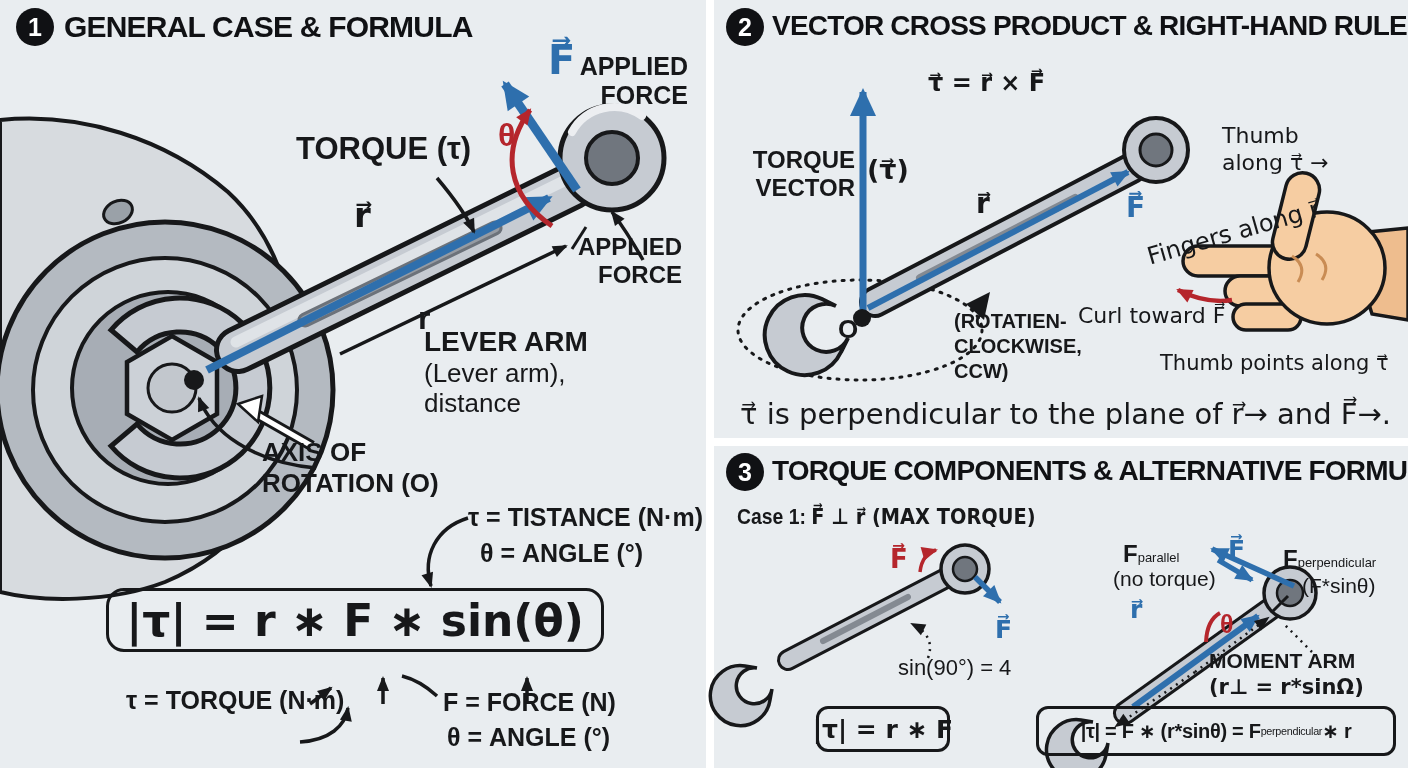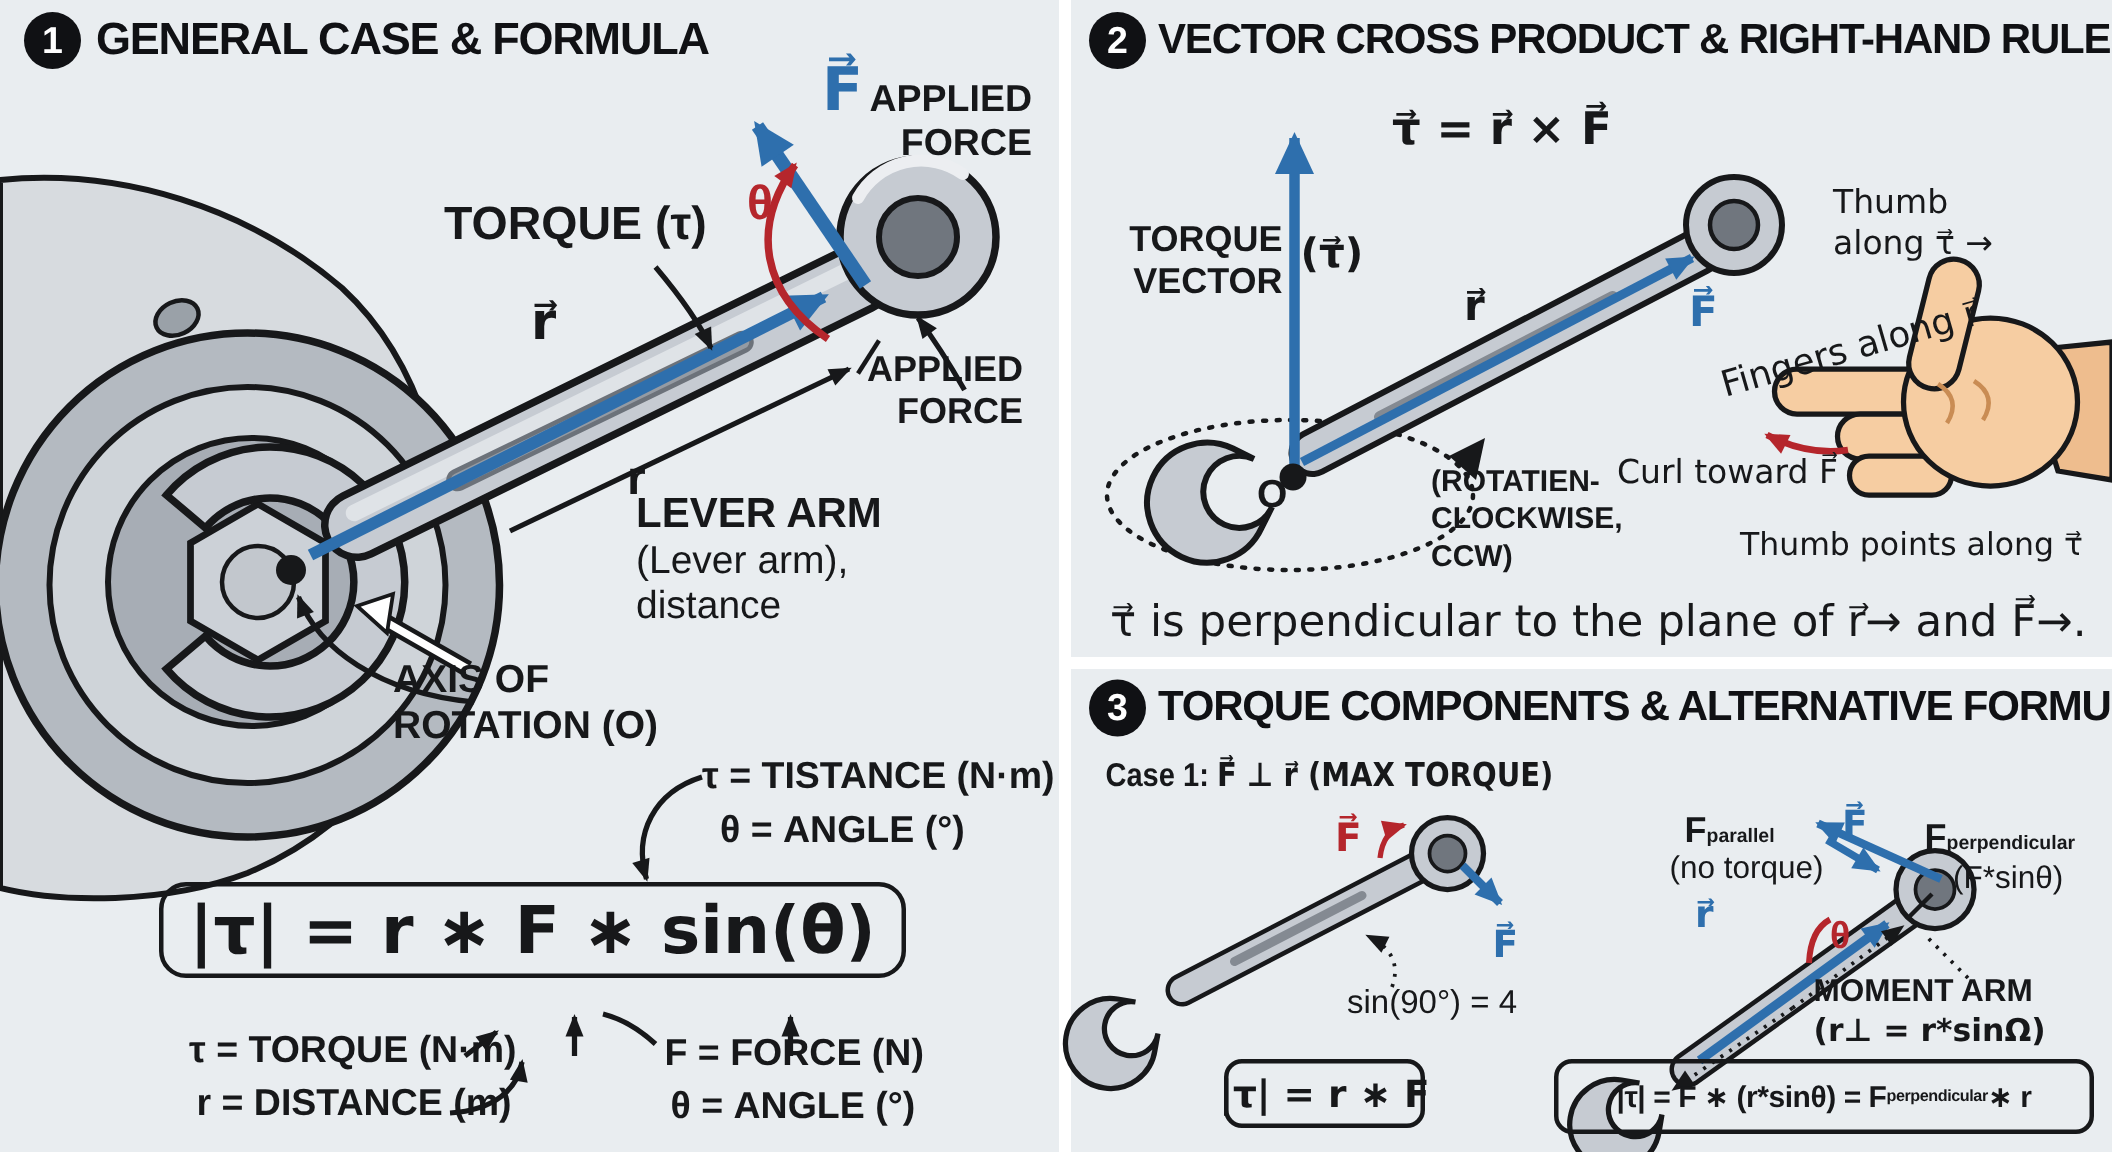--- a/index.html
+++ b/index.html
@@ -10,21 +10,21 @@
   .abs{position:absolute;white-space:nowrap;line-height:1.12}
   .b{font-weight:bold}
   .vec{font-family:"DejaVu Sans",sans-serif}
   .blue{color:#2e6fad}
   .red{color:#b5262c}
   .ctr{}
   .rt{text-align:right}
   .badge{position:absolute;width:38px;height:38px;border-radius:50%;background:#101114;color:#fff;display:flex;align-items:center;justify-content:center;font-size:25px;font-weight:bold}
   .title{position:absolute;font-weight:bold;letter-spacing:-0.8px;white-space:nowrap;color:#101114}
   .fbox{position:absolute;border:3.5px solid #17181a;border-radius:18px;display:flex;align-items:center;justify-content:center;font-weight:bold;white-space:nowrap}
-  .sub{font-size:0.54em;font-weight:bold}
+  .sub{font-size:0.54em;font-weight:normal}
   svg.layer{position:absolute;left:0;top:0}
 </style>
 </head>
 <body>
 
 <div id="app">
 
   <div class="panel" style="left:0;top:0;width:706px;height:768px"></div>
   <div class="panel" style="left:714px;top:0;width:694px;height:438px"></div>
   <div class="panel" style="left:714px;top:446px;width:694px;height:322px"></div>
@@ -174,28 +174,27 @@
   <div class="abs b ctr" style="left:262px;top:437px;width:204px;font-size:26px;line-height:31px">
     <div>AXIS OF</div>
     <div>ROTATION (O)</div>
   </div>
   <div class="abs b" style="left:468px;top:503px;font-size:25px">τ = TISTANCE (N·m)</div>
   <div class="abs b" style="left:480px;top:539px;font-size:25px">θ = ANGLE (°)</div>
 
   <div class="fbox vec" style="left:106px;top:588px;width:498px;height:64px;font-size:44px">|τ| = r ∗ F ∗ sin(θ)</div>
 
   <div class="abs b" style="left:126px;top:686px;font-size:25px">τ = TORQUE (N·m)</div>
-  <div class="abs b" style="left:131px;top:721px;font-size:25px">r = DISTANCE (m)</div>
   <div class="abs b" style="left:443px;top:688px;font-size:25px">F = FORCE (N)</div>
   <div class="abs b" style="left:447px;top:723px;font-size:25px">θ = ANGLE (°)</div>
 
   <div class="badge" style="left:726px;top:8px">2</div>
   <div class="title" style="left:772px;top:10px;font-size:28px">VECTOR CROSS PRODUCT &amp; RIGHT-HAND RULE</div>
 
-  <div class="abs b vec" style="left:928px;top:70px;font-size:30px">τ⃗ = r⃗ × F⃗</div>
+  <div class="abs b vec" style="left:928px;top:70px;font-size:24px">τ⃗ = r⃗ × F⃗</div>
   <div class="abs b rt" style="left:743px;top:146px;width:112px;font-size:24px;line-height:28px">
     <div>TORQUE</div>
     <div>VECTOR</div>
   </div>
   <div class="abs b vec" style="left:867px;top:155px;font-size:27px">(τ⃗)</div>
   <div class="abs b vec" style="left:976px;top:188px;font-size:28px">r⃗</div>
   <div class="abs b vec blue" style="left:1126px;top:192px;font-size:28px">F⃗</div>
   <div class="abs b" style="left:838px;top:315px;font-size:26px">O</div>
   <div class="abs b ctr" style="left:954px;top:309px;width:134px;font-size:20px;line-height:25px">
     <div>(ROTATIEN-</div>

